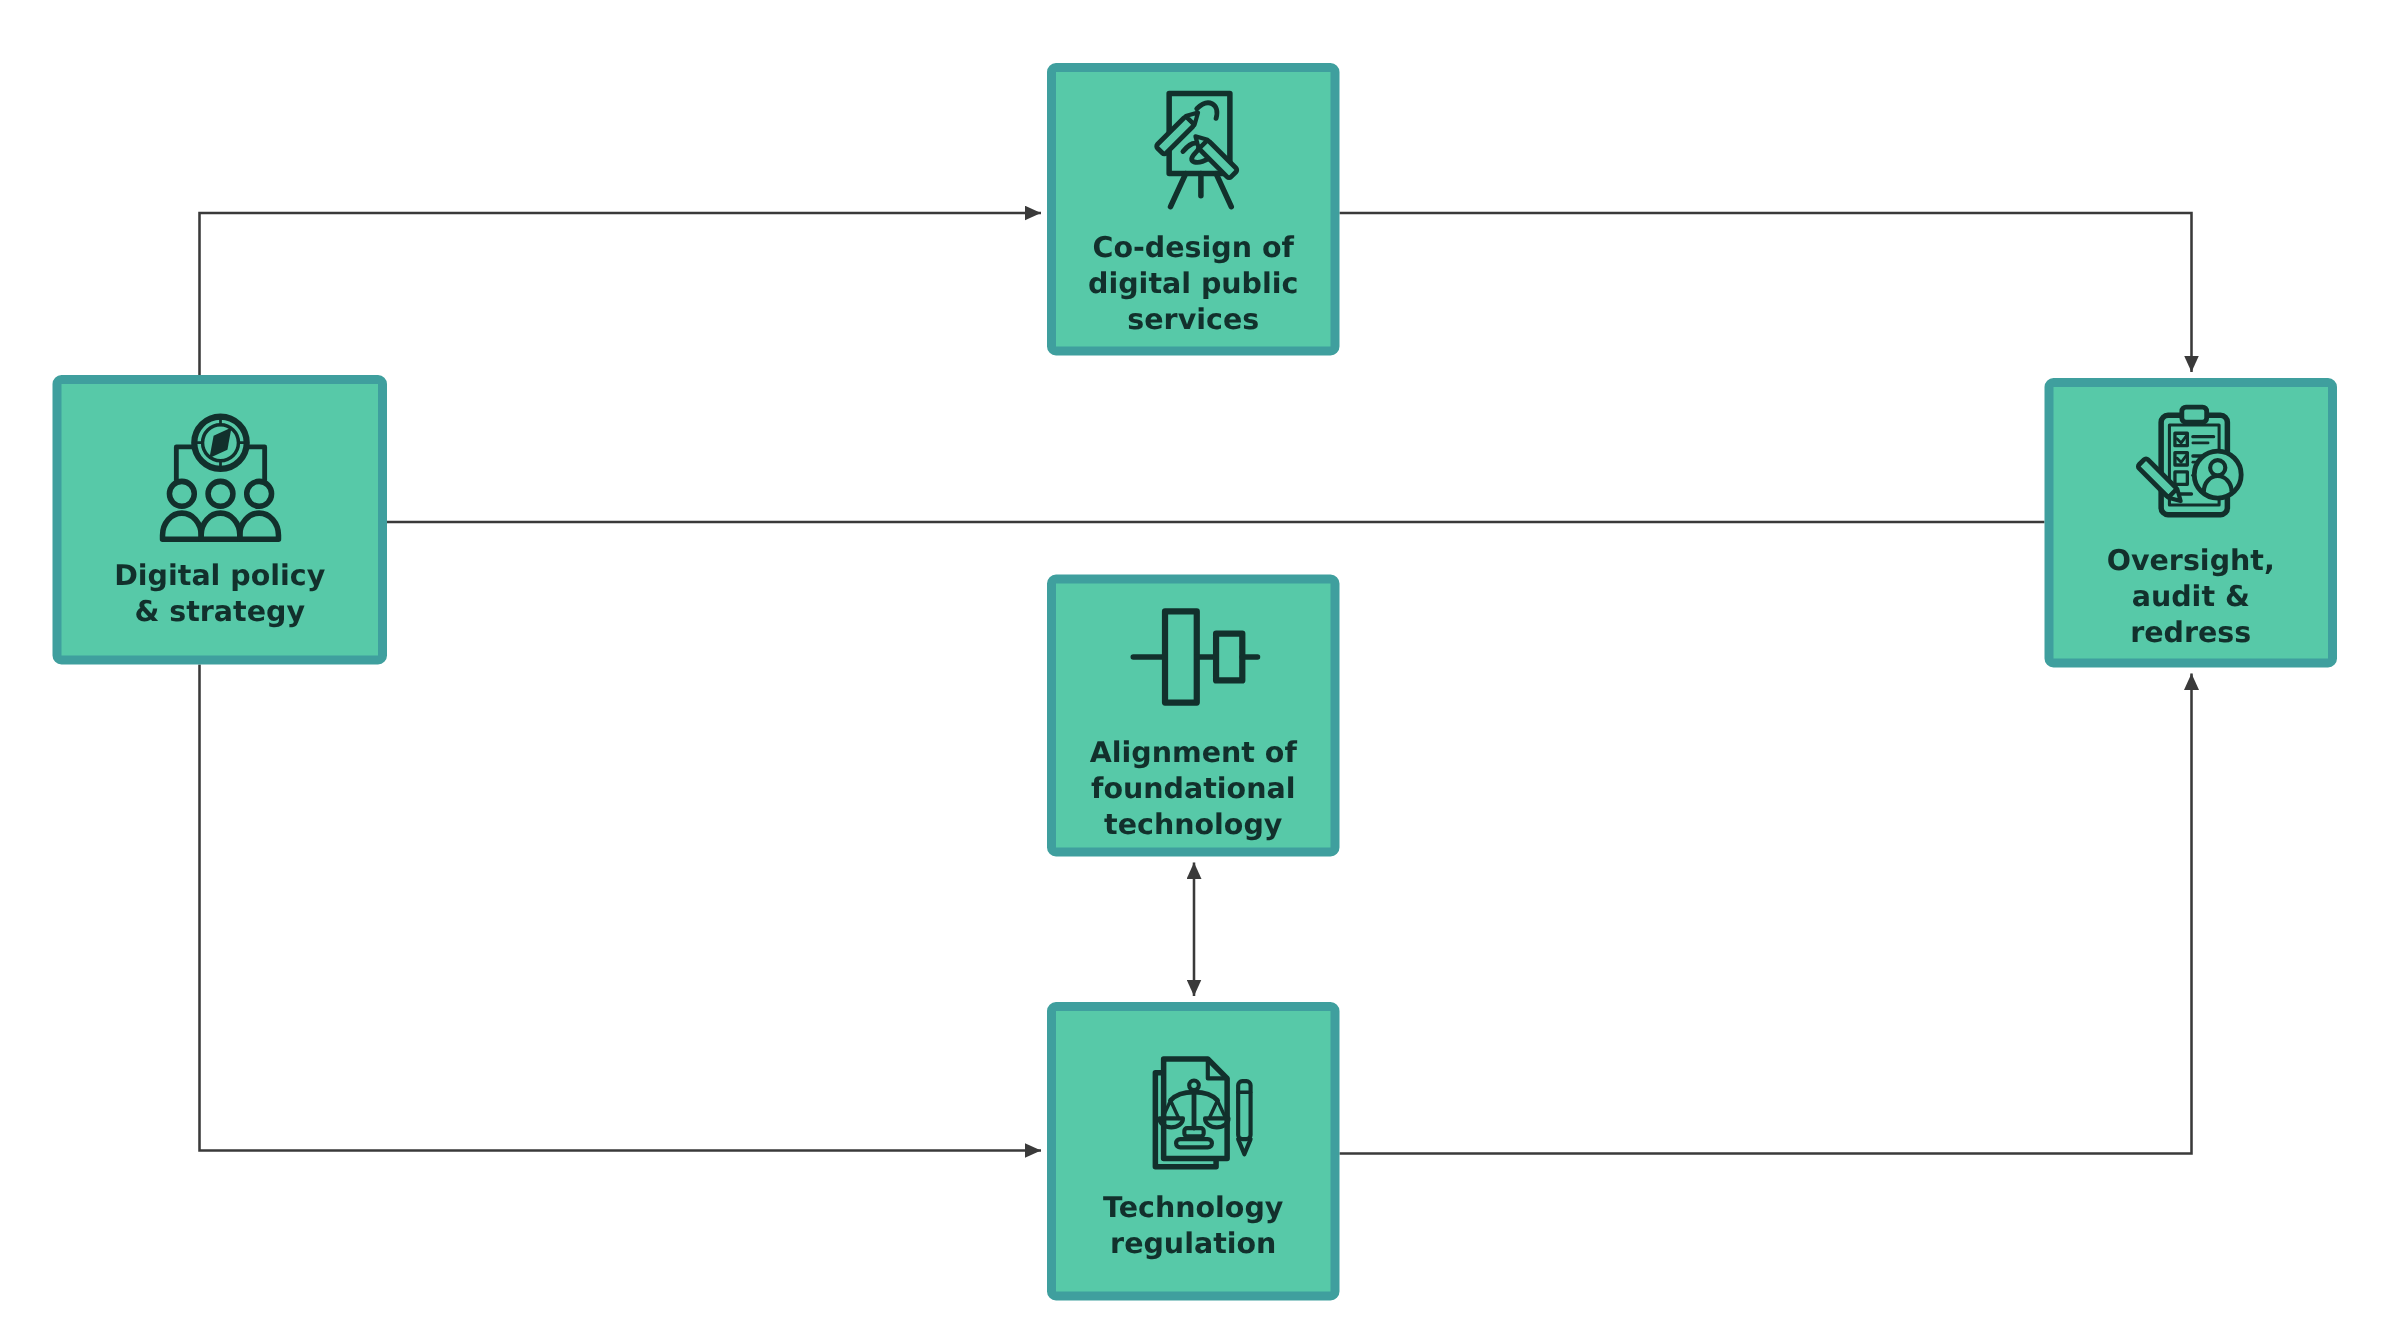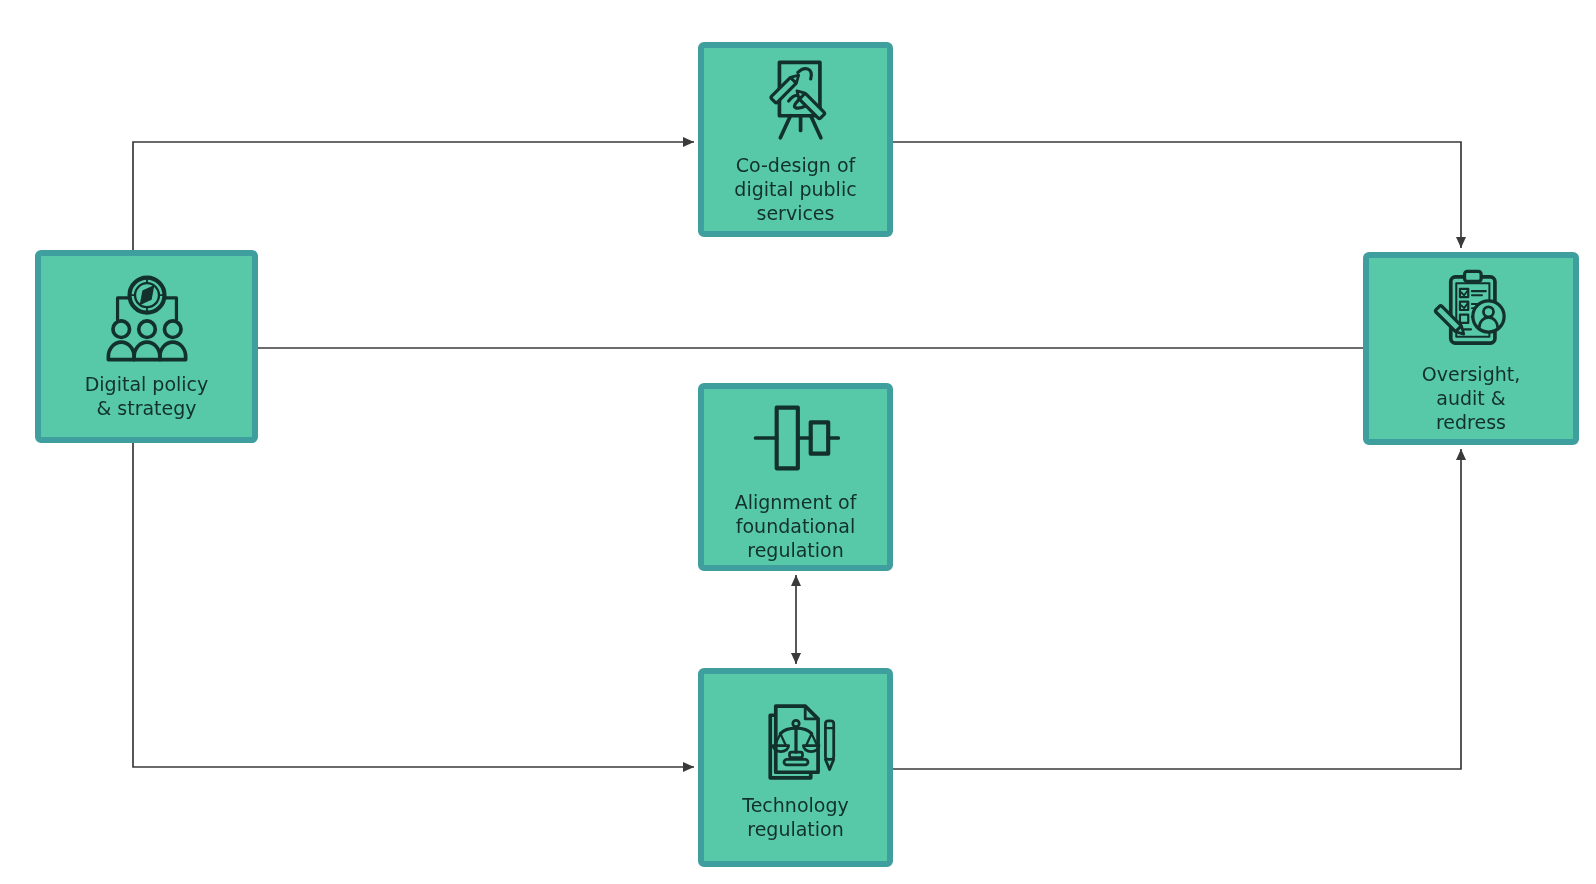--- a/index.html
+++ b/index.html
@@ -48,21 +48,21 @@
     padding:4px 6px;
   }
   .node .icon{
     width:100px;
     height:92px;
     color:var(--icon-stroke);
     flex:0 0 auto;
   }
   .node .label{
     font-size:19px;
-    font-weight:normal;
+    font-weight:bold;
     line-height:24px;
     color:var(--node-text);
     text-align:center;
     white-space:pre-line;
   }
   .icon g.lines{
     stroke:currentColor;
     fill:none;
     stroke-linecap:round;
     stroke-linejoin:round;
@@ -128,21 +128,21 @@
           <rect x="53" y="51.5" width="31" height="9" rx="2" stroke-width="3.5" fill="var(--node-fill)"></rect>
           <polygon points="84,51.5 92,56 84,60.5" stroke-width="3" fill="var(--node-fill)"></polygon>
         </g>
       </g>
     </svg>
     <div class="label">Co-design of
 digital public
 services</div>
   </div>
 
-  <div class="node" style="left:1363px;top:252px;width:216px;height:193px">
+  <div class="node" style="left:1363px;top:252px;width:195px;height:193px">
     <svg class="icon" viewBox="0 0 100 100">
       <g class="lines">
         <rect x="28" y="14" width="48" height="72" rx="5" stroke-width="4"></rect>
         <rect x="34" y="21" width="36" height="58" stroke-width="2.2"></rect>
         <rect x="43" y="8" width="18" height="11" rx="3" stroke-width="3.5" fill="var(--node-fill)"></rect>
         <rect x="38" y="27" width="9" height="9" stroke-width="2.4"></rect>
         <path d="M39.5,31 l3,3 l4.5,-6" stroke-width="2"></path>
         <line x1="51" y1="29.5" x2="66" y2="29.5" stroke-width="2.4"></line>
         <line x1="51" y1="34" x2="62" y2="34" stroke-width="2"></line>
         <rect x="38" y="41" width="9" height="9" stroke-width="2.4"></rect>
@@ -171,21 +171,21 @@
       <g class="lines">
         <line x1="6" y1="50" x2="29" y2="50" stroke-width="4"></line>
         <rect x="29" y="17" width="23" height="66" stroke-width="4.5"></rect>
         <line x1="52" y1="50" x2="66" y2="50" stroke-width="4"></line>
         <rect x="66" y="33" width="19" height="34" stroke-width="4.5"></rect>
         <line x1="85" y1="50" x2="96" y2="50" stroke-width="4"></line>
       </g>
     </svg>
     <div class="label">Alignment of
 foundational
-regulation</div>
+technology</div>
   </div>
 
   <div class="node" style="left:698px;top:668px;width:195px;height:199px">
     <svg class="icon" viewBox="0 0 100 100">
       <g class="lines">
         <path d="M28,22 H22 V90 H66 V84" stroke-width="4"></path>
         <path d="M28,12 H60 L74,26 V84 H28 Z" stroke-width="4" fill="var(--node-fill)"></path>
         <path d="M60,12 V26 H74" stroke-width="3"></path>
         <circle cx="50" cy="31" r="3.5" stroke-width="3"></circle>
         <line x1="50" y1="35" x2="50" y2="62" stroke-width="3.5"></line>

